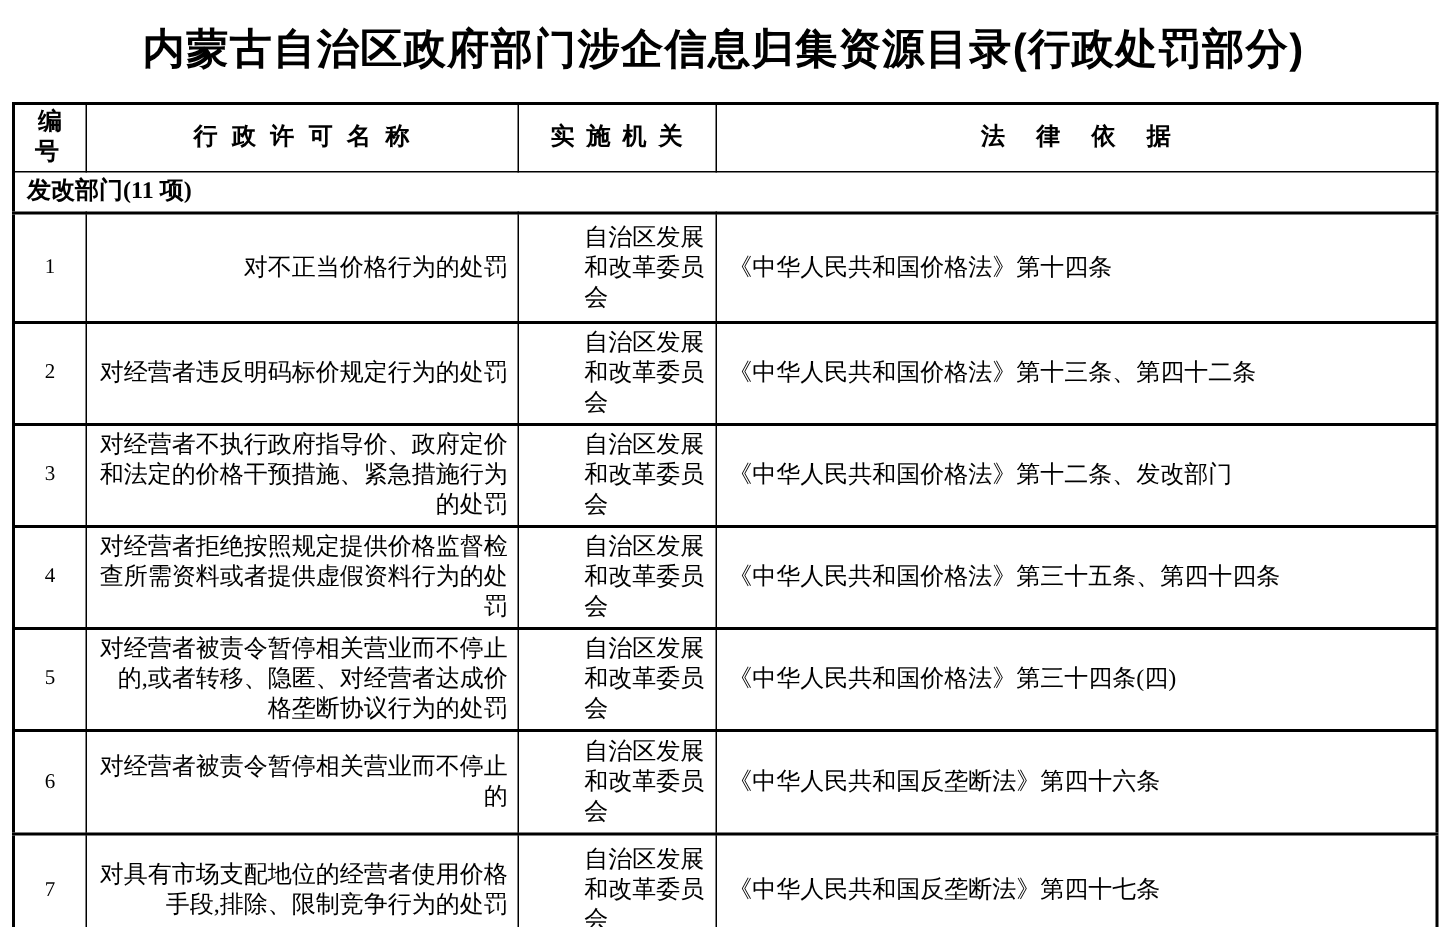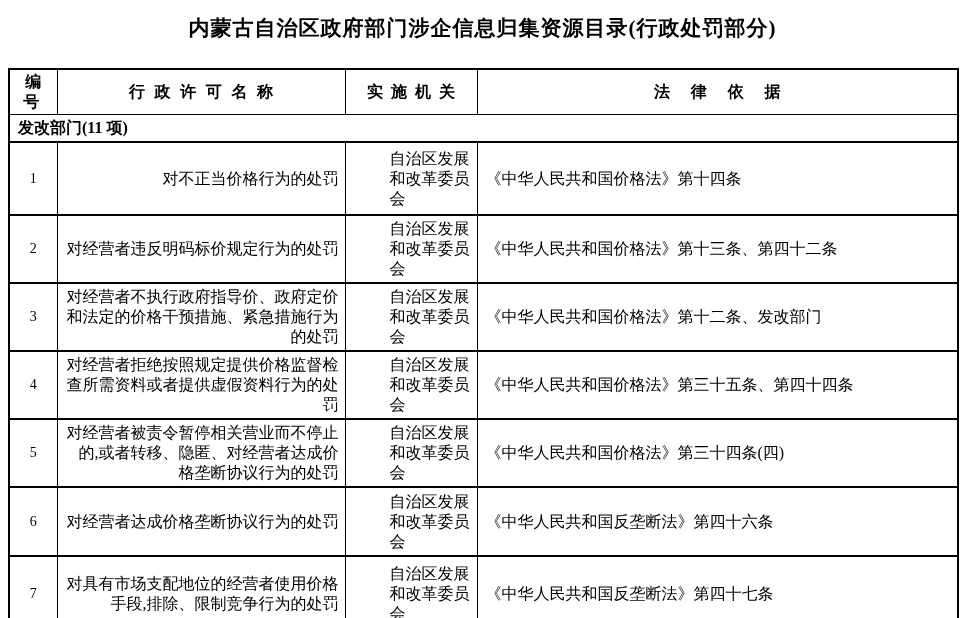--- a/index.html
+++ b/index.html
@@ -10,24 +10,24 @@
     font-family: "Liberation Serif", "DejaVu Serif", serif;
     color: #000000;
     overflow: hidden;
   }
   .page { position: relative; width: 965px; height: 618px; background:#fff; }
 
   .doc-title {
     position: absolute; top: 14px; left: 0; right: 0;
     margin: 0;
     text-align: center;
-    font-size: 21px;
+    font-size: 28px;
     font-weight: bold;
     letter-spacing: 1px;
-    font-family: Liberation Serif, serif;
+    font-family: Liberation Sans, sans-serif;
   }
 
   table.catalog {
     position: absolute; left: 8px; top: 68px;
     width: 949px;
     border-collapse: collapse;
     table-layout: fixed;
     border: 2px solid #000;
     font-size: 16px;
   }
@@ -129,21 +129,21 @@
 
       <tr class="data-row row-h5">
         <td class="cell-no">5</td>
         <td class="cell-name">对经营者被责令暂停相关营业而不停止的,或者转移、隐匿、对经营者达成价格垄断协议行为的处罚</td>
         <td class="cell-agency">自治区发展和改革委员会</td>
         <td class="cell-basis">《中华人民共和国价格法》第三十四条(四)</td>
       </tr>
 
       <tr class="data-row row-h6">
         <td class="cell-no">6</td>
-        <td class="cell-name">对经营者达成价格垄断协议行为的处罚</td>
+        <td class="cell-name">对经营者被责令暂停相关营业而不停止的</td>
         <td class="cell-agency">自治区发展和改革委员会</td>
         <td class="cell-basis">《中华人民共和国反垄断法》第四十六条</td>
       </tr>
 
       <tr class="data-row row-h7">
         <td class="cell-no">7</td>
         <td class="cell-name">对具有市场支配地位的经营者使用价格手段,排除、限制竞争行为的处罚</td>
         <td class="cell-agency">自治区发展和改革委员会</td>
         <td class="cell-basis">《中华人民共和国反垄断法》第四十七条</td>
       </tr>

